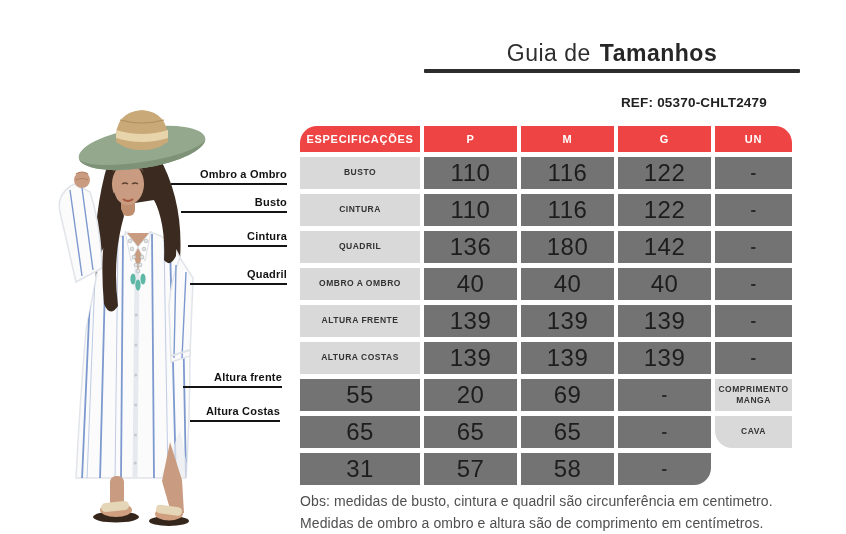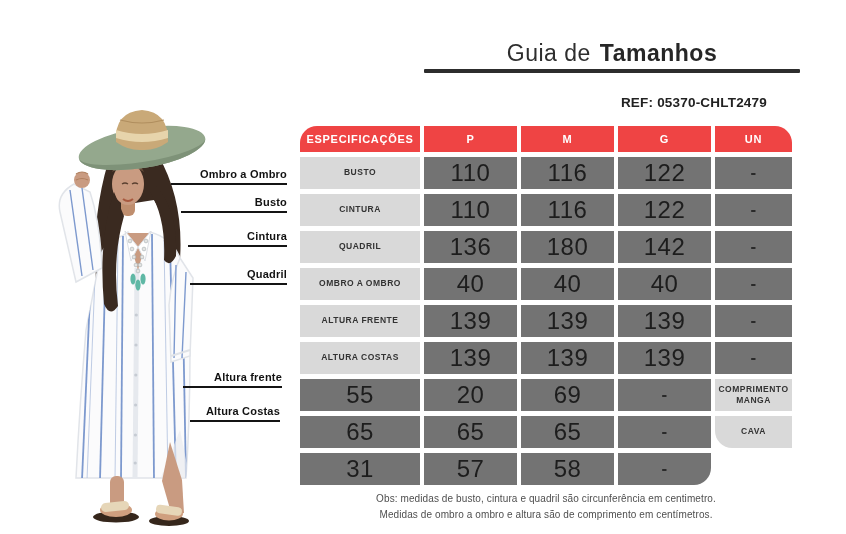--- a/index.html
+++ b/index.html
@@ -47,22 +47,22 @@
   }
   .tl.round-bl{border-bottom-left-radius:17px;}
   .tv{
     background:#737373;color:#1d1d1d;font-size:24px;font-weight:400;
     letter-spacing:.5px;
   }
   .tv.dash{font-size:17px;font-weight:700;color:#2a2a2a;}
   .tv.round-br{border-bottom-right-radius:17px;}
   
   .note{
-    position:absolute;left:300px;top:491px;width:492px;text-align:center;
-    font-size:10px;color:#4f4f4f;line-height:1.55;letter-spacing:.1px;
+    position:absolute;left:300px;top:491px;width:492px;
+    font-size:14px;color:#4f4f4f;line-height:1.55;letter-spacing:.1px;
   }
   
   .figure{position:absolute;left:30px;top:100px;width:250px;height:430px;}
 </style>
 </head>
 <body>
 
 <div class="canvas">
 
   <div class="figure">

